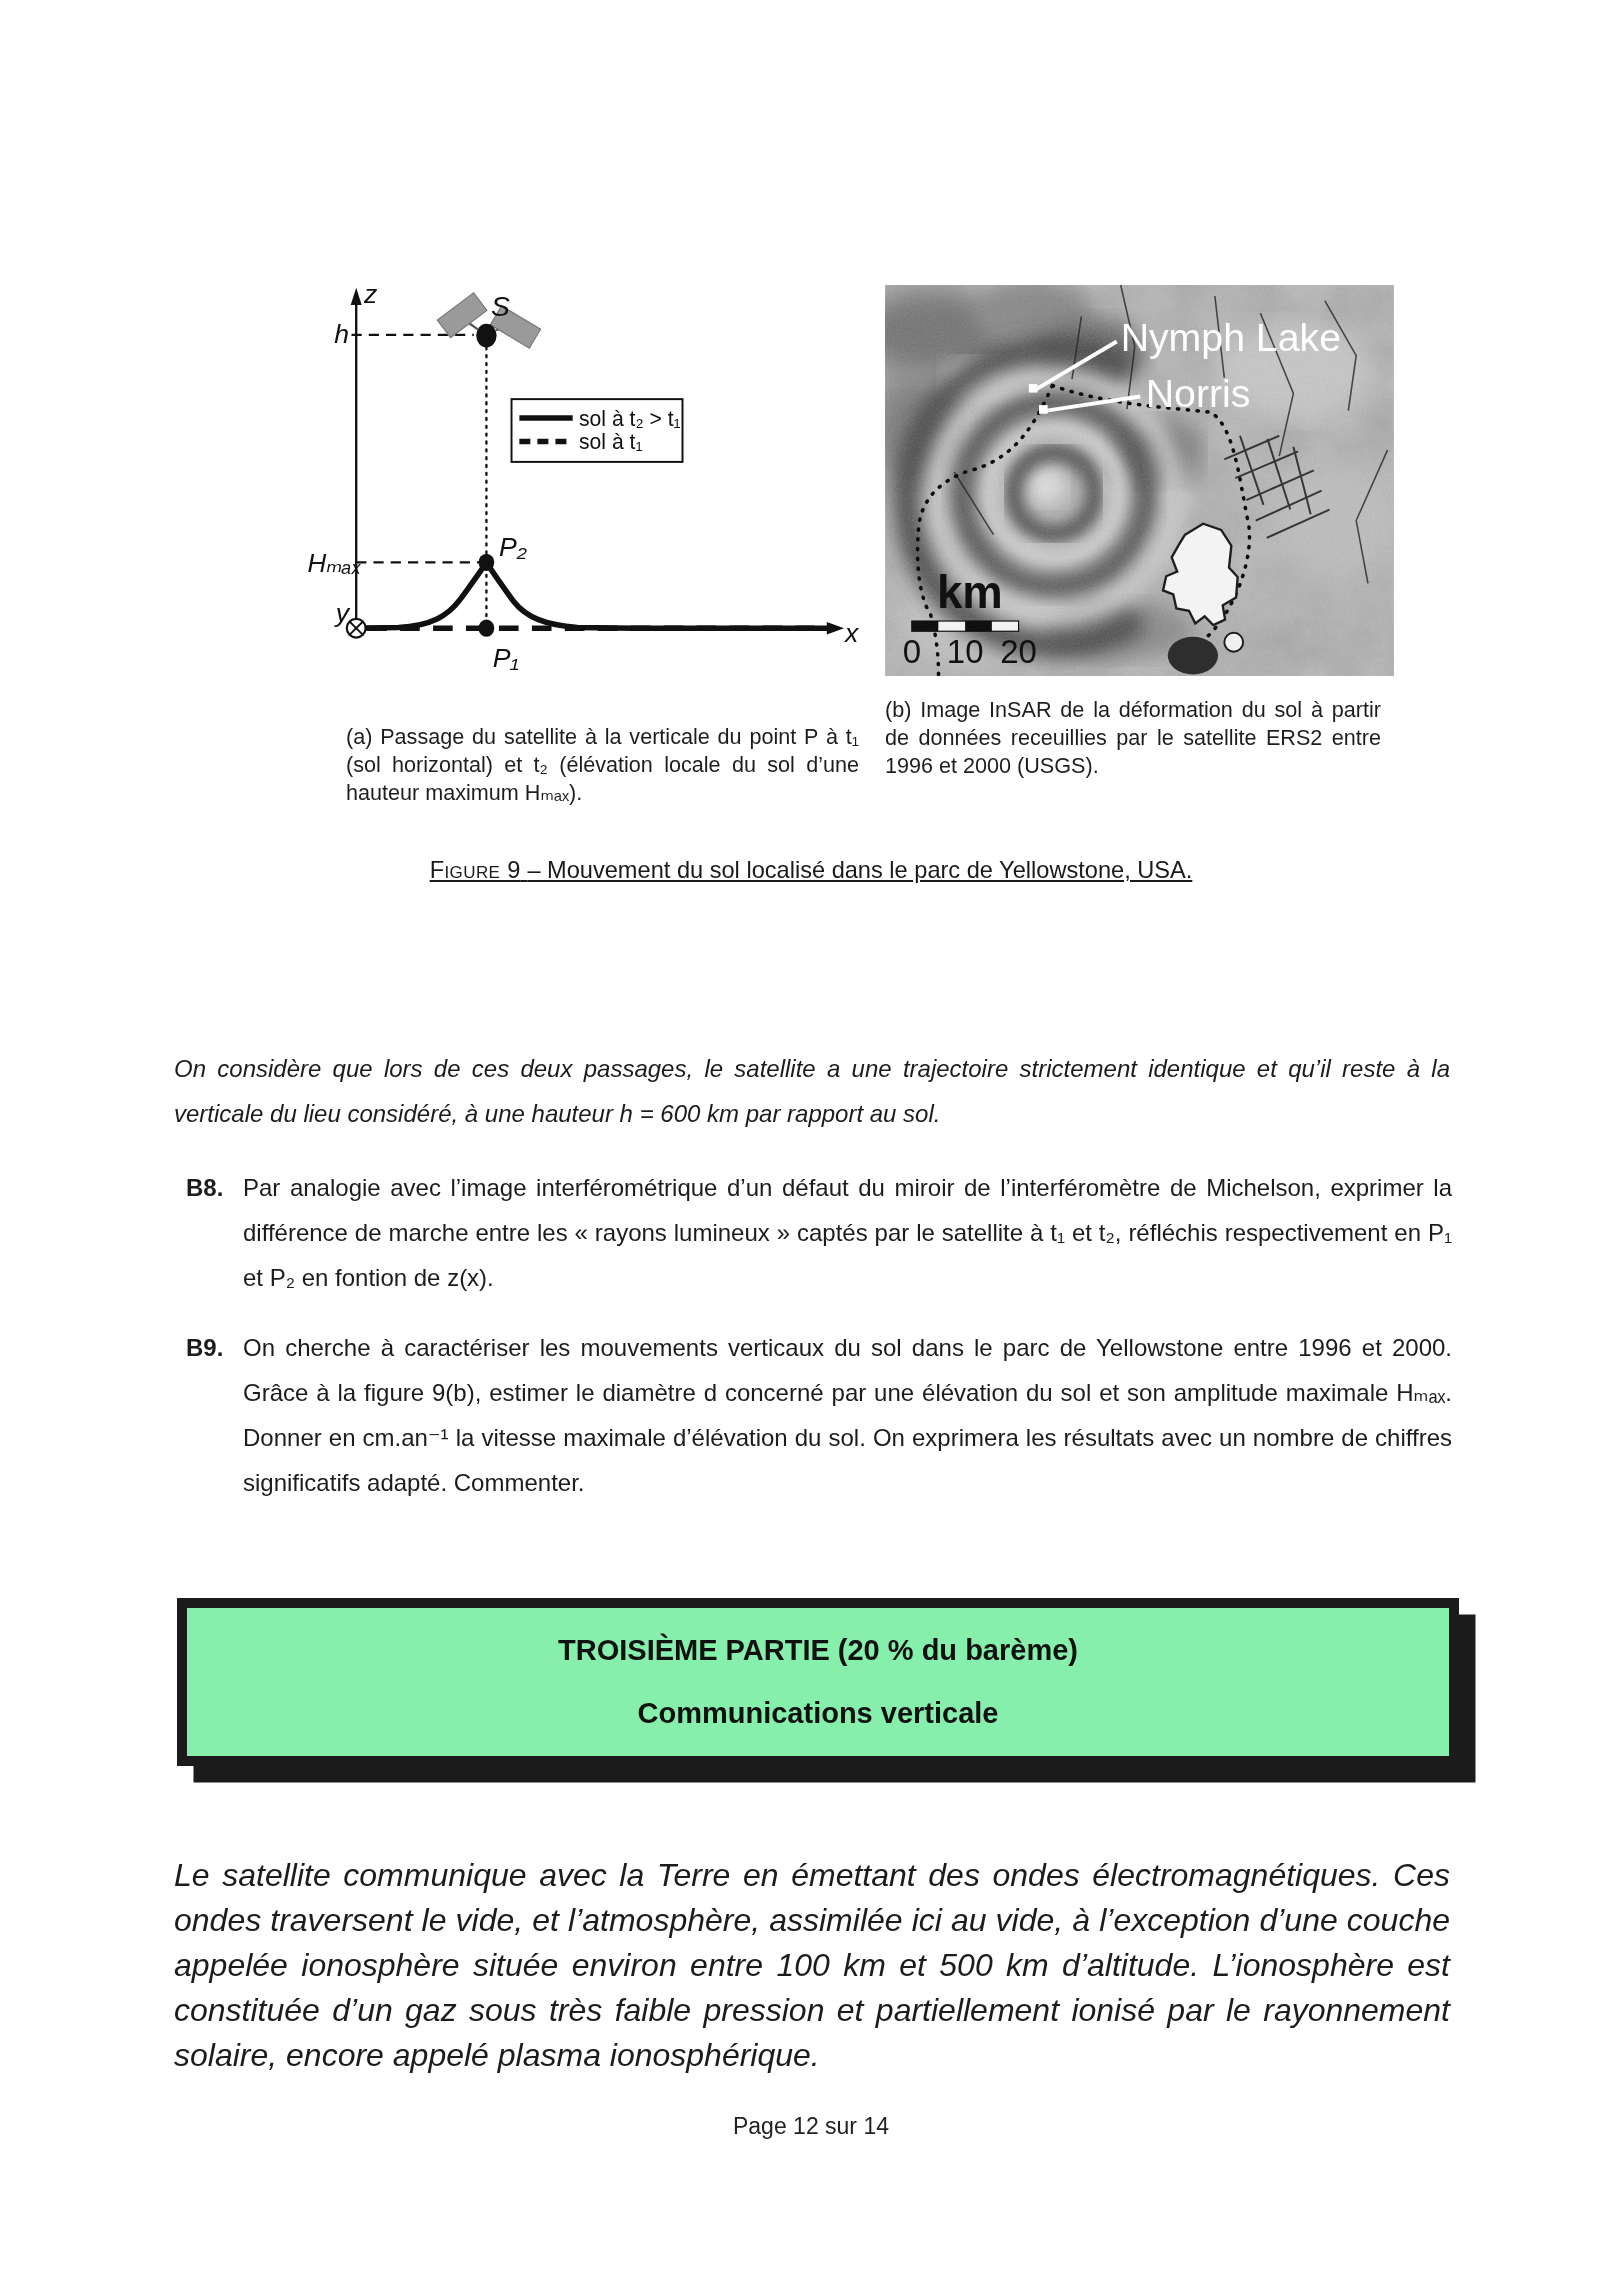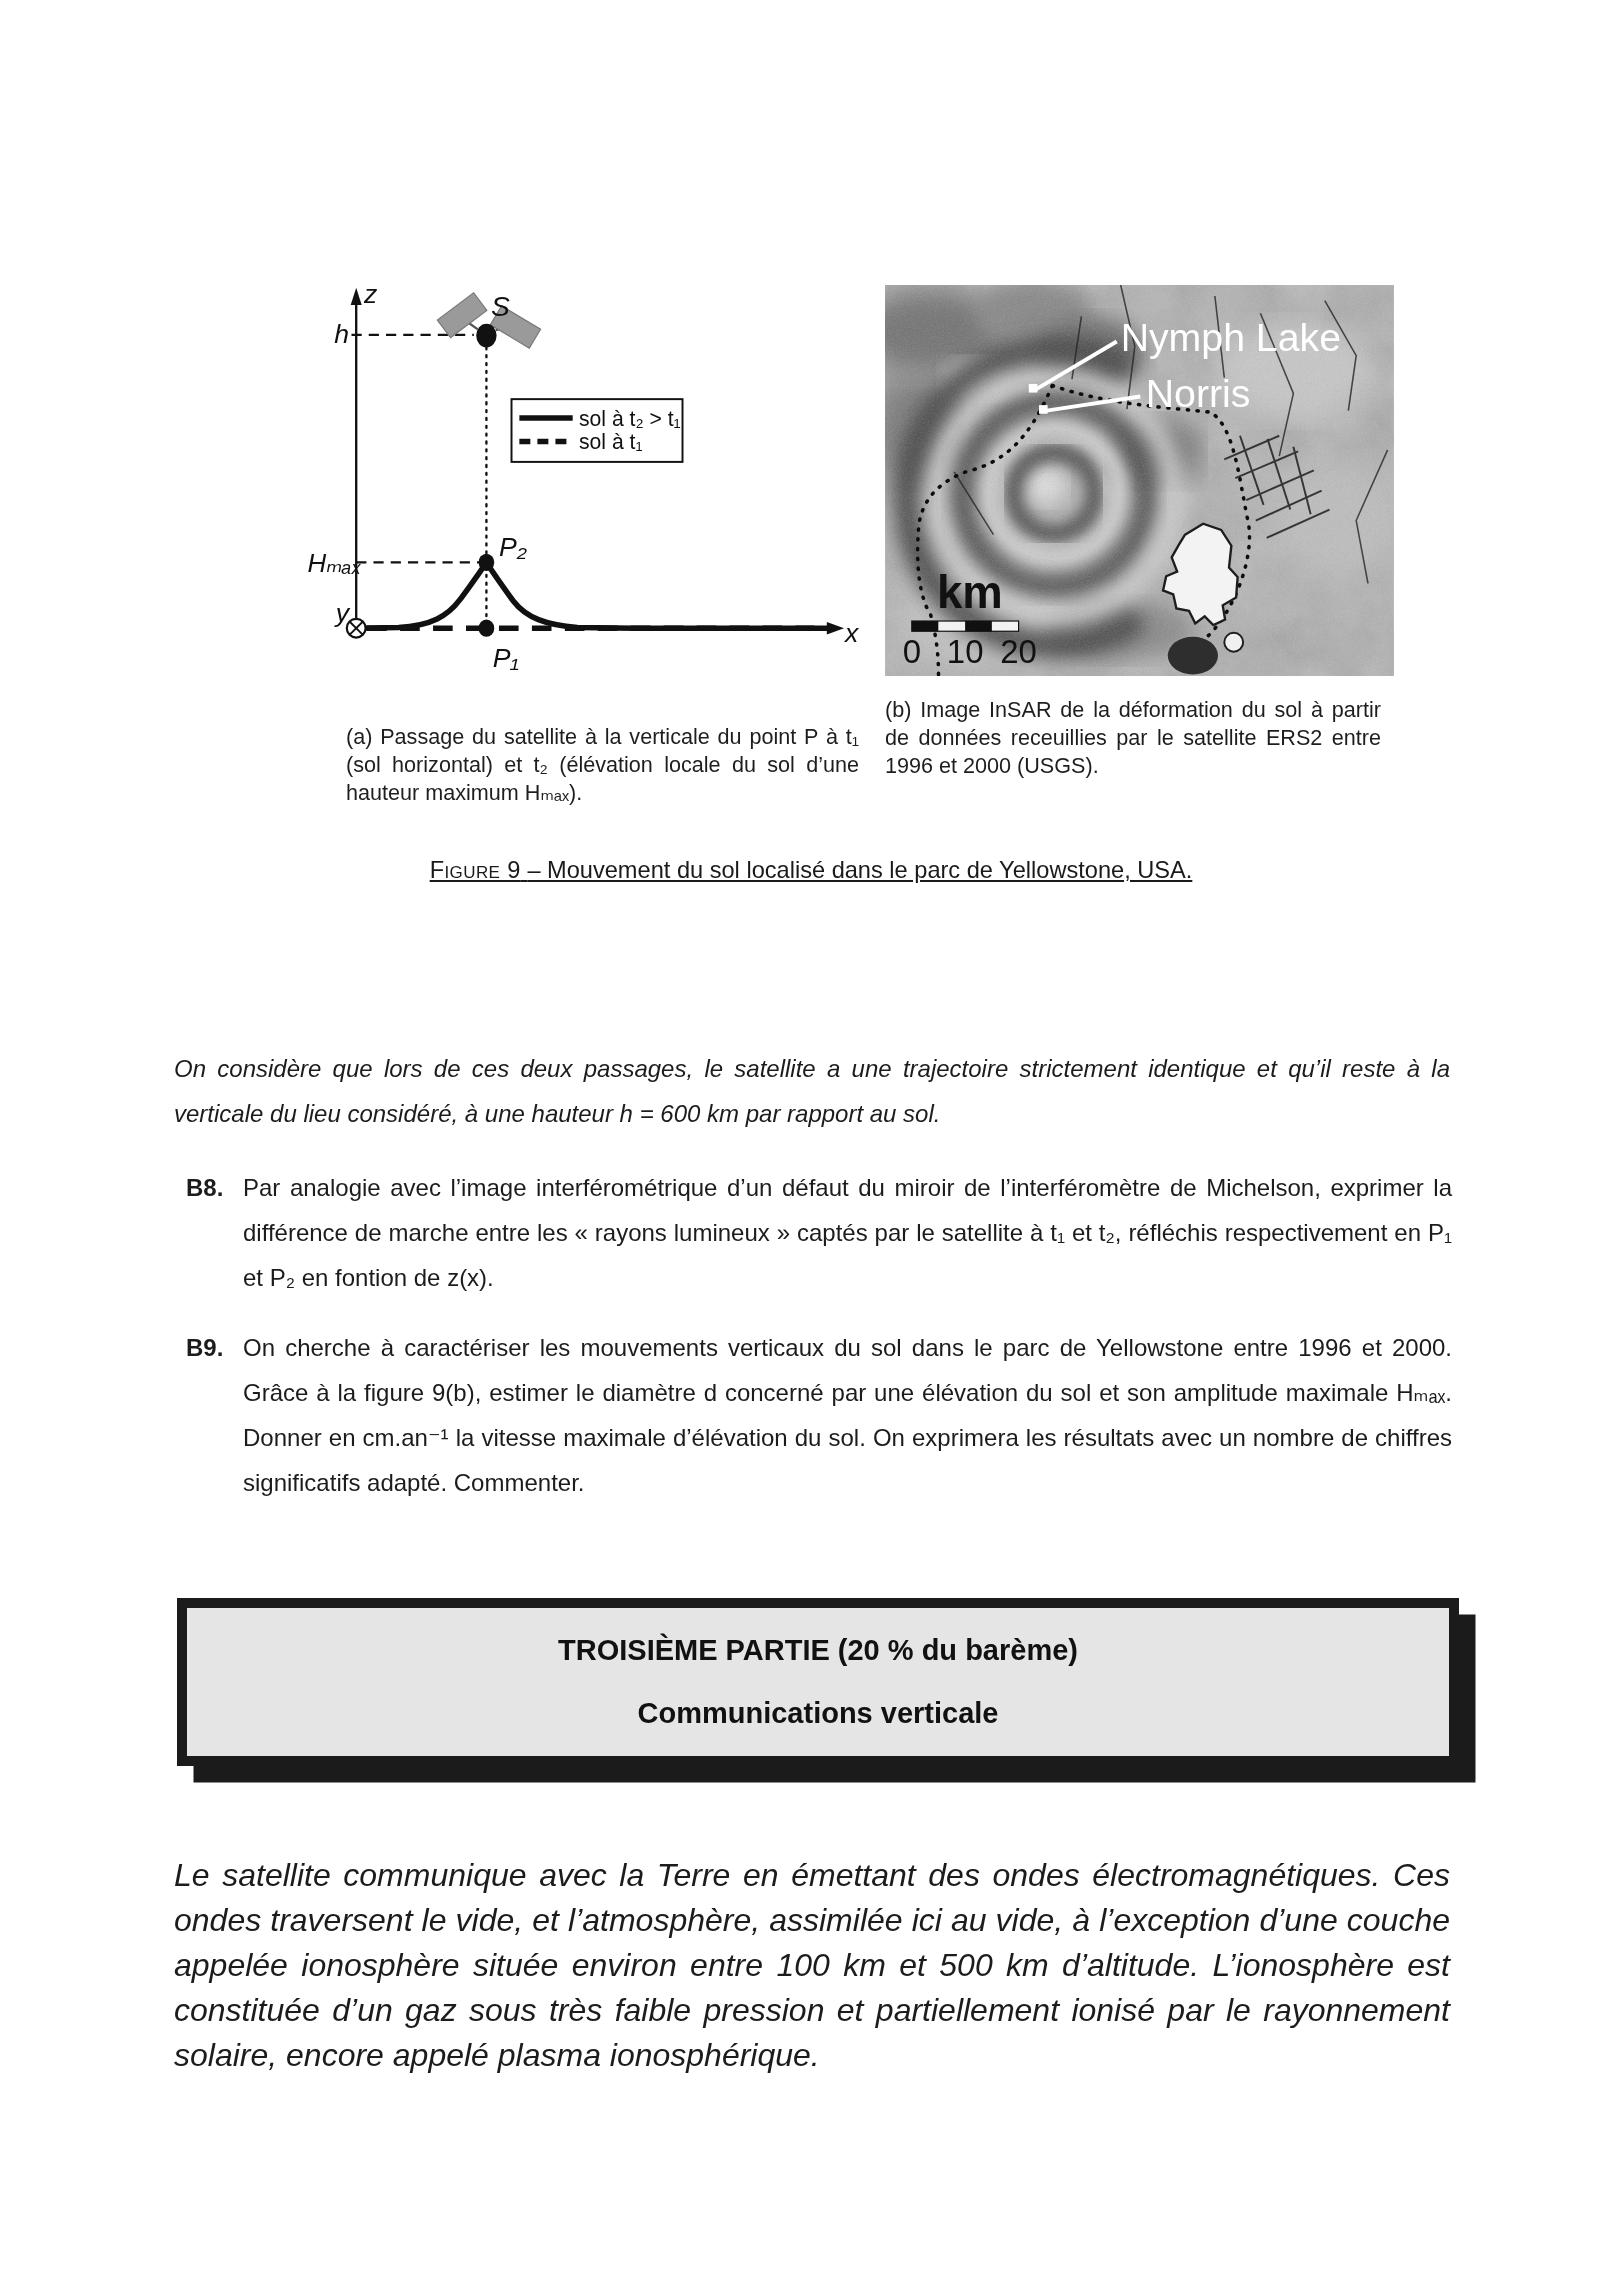--- a/index.html
+++ b/index.html
@@ -23,21 +23,21 @@
   .intro{position:absolute;left:174px;top:1046px;width:1276px;font-style:italic;
          font-size:24px;line-height:45px;text-align:justify;}
   .question{position:absolute;left:186px;width:1266px;font-size:24px;line-height:45px;
             text-align:justify;padding-left:57px;box-sizing:border-box;}
   .q-b8{top:1165px;}
   .q-b9{top:1325px;}
   .qlabel{position:absolute;left:0;top:0;font-weight:bold;}
 
   
   .part-box{position:absolute;left:177px;top:1598px;width:1282px;box-sizing:border-box;
-            border:10.2px solid #1b1b1b;background:#e5e5e5;box-shadow:16.5px 16.5px 0 0 #1b1b1b;
+            border:10.2px solid #1b1b1b;background:#86efac;box-shadow:16.5px 16.5px 0 0 #1b1b1b;
             padding:11px 0;text-align:center;}
   .part-box .line{font-size:29px;font-weight:bold;line-height:63px;color:#111;}
 
   .iono{position:absolute;left:174px;top:1853px;width:1276px;font-style:italic;
         font-size:32px;line-height:45px;text-align:justify;}
 
   .footer{position:absolute;top:2113px;left:0;width:1622px;text-align:center;font-size:23px;color:#222;}
 
   
   svg text{font-family:"Liberation Sans","DejaVu Sans",sans-serif;}
@@ -222,15 +222,16 @@
     <span>On cherche à caractériser les mouvements verticaux du sol dans le parc de Yellowstone entre 1996 et 2000. Grâce à la figure 9(b), estimer le diamètre d concerné par une élévation du sol et son amplitude maximale Hₘₐₓ. Donner en  cm.an⁻¹  la vitesse maximale d’élévation du sol. On exprimera les résultats avec un nombre de chiffres significatifs adapté. Commenter.</span>
   </div>
 
   <div class="part-box">
     <div class="line">TROISIÈME PARTIE (20 % du barème)</div>
     <div class="line">Communications verticale</div>
   </div>
 
   <div class="iono">Le satellite communique avec la Terre en émettant des ondes électromagnétiques. Ces ondes traversent le vide, et l’atmosphère, assimilée ici au vide, à l’exception d’une couche appelée ionosphère située environ entre 100 km et 500 km d’altitude. L’ionosphère est constituée d’un gaz sous très faible pression et partiellement ionisé par le rayonnement solaire, encore appelé plasma ionosphérique.</div>
 
+  <div class="footer">Page 12  sur 14</div>
 
 </div>
 
 
 </body></html>

